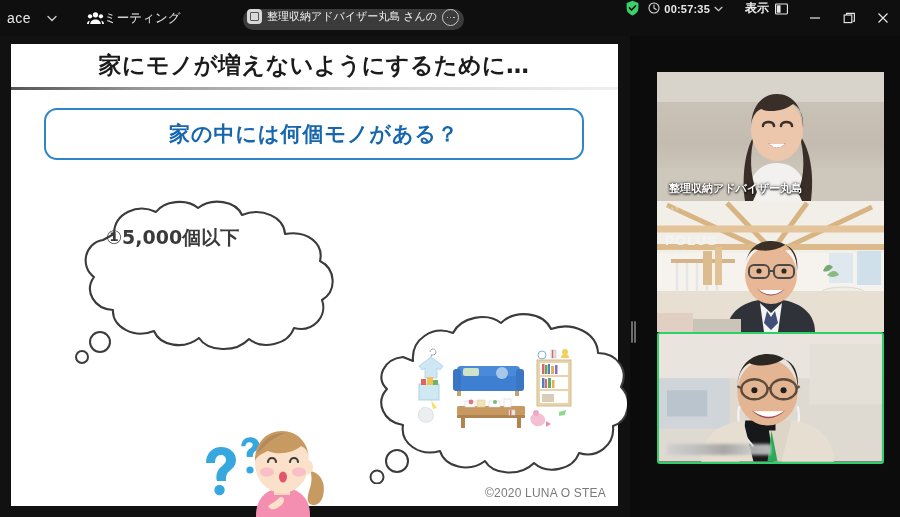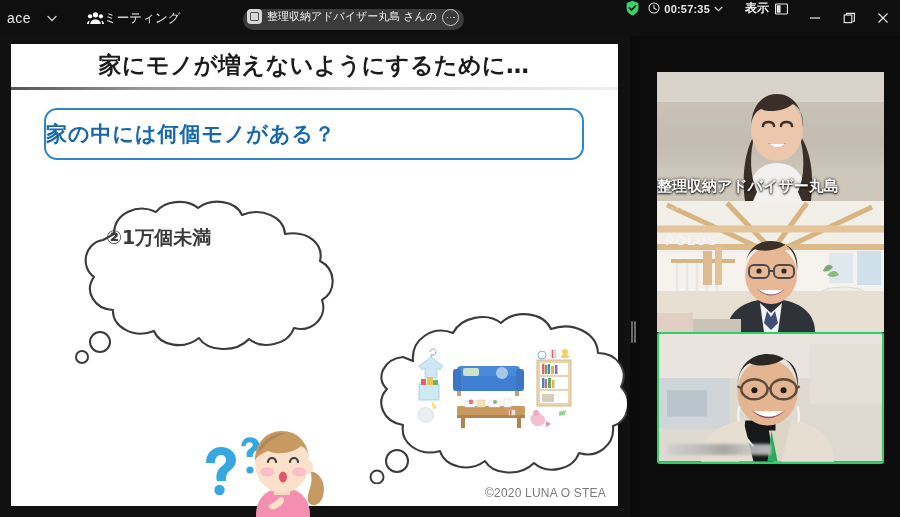--- a/index.html
+++ b/index.html
@@ -49,21 +49,21 @@
   .slide-title{
     position:absolute;left:0;top:6px;width:606px;text-align:center;
     font-size:23px;font-weight:700;color:#1b1b1b;letter-spacing:.5px;
     font-family:"DejaVu Sans","Liberation Sans",sans-serif;
   }
   .title-rule{position:absolute;left:0;top:43px;width:607px;height:3px;
     background:linear-gradient(to right,#555 0%,#9a9a9a 22%,#d6d6d6 60%,#efefef 100%);}
   .qbox-inner{
     position:absolute;left:33px;top:64px;width:540px;height:52px;
     border:2.4px solid #2e86c8;border-radius:13px;box-sizing:border-box;
-    display:flex;align-items:center;justify-content:flex-start;
+    display:flex;align-items:center;justify-content:center;
   }
   .qbox-txt{font-size:21px;font-weight:700;color:#1667ad;letter-spacing:1px;
     font-family:"DejaVu Sans","Liberation Sans",sans-serif;}
 
   
   .cloud-l{position:absolute;left:45px;top:155px;width:310px;height:165px;}
   .cloud-l svg{display:block;}
   .opts{position:absolute;left:50px;top:25px;}
   .opt{font-size:19px;font-weight:700;color:#3a3a3a;line-height:27px;white-space:nowrap;
     font-family:"DejaVu Sans","Liberation Sans",sans-serif;}
@@ -85,22 +85,22 @@
   .drag b{display:block;width:1.5px;height:22px;background:#6a6a6a;border-radius:1px;}
 
   
   .rail{position:absolute;left:640px;top:36px;width:260px;height:481px;background:#0c0c0c;}
   .tile{position:absolute;left:17px;width:227px;overflow:hidden;background:#1a1a1a;}
   .t1{top:36px;height:129px;}
   .t2{top:165px;height:131px;}
   .t3{top:296px;height:132px;border:2.5px solid #2fd06a;box-sizing:border-box;border-radius:3px;}
   .tile .vid{position:absolute;inset:0;}
   .namebar{
-    position:absolute;left:0;bottom:4px;padding:1px 0;
-    color:#ffffff;font-size:15px;font-weight:700;white-space:nowrap;
+    position:absolute;left:0;bottom:4px;padding:1px 12px;
+    color:#ffffff;font-size:11px;font-weight:700;white-space:nowrap;
     text-shadow:0 0 3px rgba(0,0,0,.9),0 1px 2px rgba(0,0,0,.9);
     font-family:"DejaVu Sans","Liberation Sans",sans-serif;
   }
   .polus{position:absolute;left:8px;top:5px;width:58px;}
   .polus .pt{font-size:4.2px;color:#f2f2f2;letter-spacing:.6px;opacity:.85;line-height:5px;}
   .polus .pm{font-size:13.5px;color:#f5f5f5;font-weight:700;letter-spacing:1.2px;line-height:14px;opacity:.92;margin-top:23px;}
   .polus .pb{font-size:4px;color:#e8e8e8;letter-spacing:1.4px;opacity:.5;line-height:5px;}
   .redact{position:absolute;left:8px;bottom:7px;width:104px;height:11px;
     background:linear-gradient(90deg,#cfcfcf 0%,#b9b9b9 30%,#9e9e9e 55%,#c4c4c4 80%,#d5d5d5 100%);
     filter:blur(1.6px);border-radius:2px;opacity:.85;}
@@ -208,21 +208,21 @@
         <svg width="310" height="165" viewBox="0 0 310 165">
           <path d="M58 35 C58 14 82 4 100 13 C108 2 130 -1 142 9 C156 -2 180 2 186 16
                    C206 8 228 18 229 35 C252 31 268 45 264 62 C280 70 281 92 266 101
                    C272 118 256 134 238 129 C232 146 206 151 193 140 C180 154 152 153 143 139
                    C128 151 104 147 98 132 C78 140 56 128 57 111 C38 110 28 92 38 78
                    C24 68 28 44 47 41 Z" fill="#ffffff" stroke="#3b3b3b" stroke-width="2.1" stroke-linejoin="round"></path>
           <circle cx="44" cy="143" r="10" fill="#fff" stroke="#3b3b3b" stroke-width="2"></circle>
           <circle cx="26" cy="158" r="6" fill="#fff" stroke="#3b3b3b" stroke-width="2"></circle>
         </svg>
         <div class="opts">
-          <div class="opt">②1万個未満</div>
+          <div class="opt">①5,000個以下</div>
         </div>
       </div>
 
       <div class="cloud-r">
         <svg width="260" height="175" viewBox="0 0 260 175">
           <path d="M46 52 C44 30 66 16 86 24 C94 8 120 3 134 14 C148 0 176 3 184 20
                    C206 12 230 24 231 44 C251 44 262 62 254 78 C266 90 262 112 246 117
                    C248 136 230 150 212 144 C206 161 180 166 167 154 C153 168 126 166 118 152
                    C102 164 78 158 73 142 C52 148 33 134 36 116 C16 113 8 93 20 80
                    C8 70 16 50 36 48 Z" fill="#ffffff" stroke="#3b3b3b" stroke-width="2.1" stroke-linejoin="round"></path>

